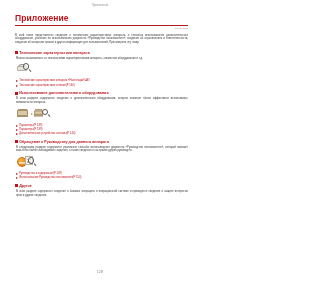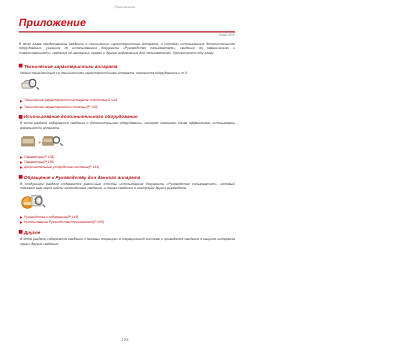--- a/index.html
+++ b/index.html
@@ -7,21 +7,20 @@
     width:200px;height:283px;
     background:#ffffff;
     font-family:"Liberation Sans", sans-serif;
     color:#2b2b2b;
     overflow:hidden;
     position:relative;
   }
   .page{
     position:absolute; inset:0;
     padding:0;
-    font-style:italic;
   }
   .running-head{
     position:absolute; top:4px; left:0; right:0;
     text-align:center;
     font-size:2.6px;
     letter-spacing:.15px;
     color:#8d8d8d;
   }
   .content{
     position:absolute;

